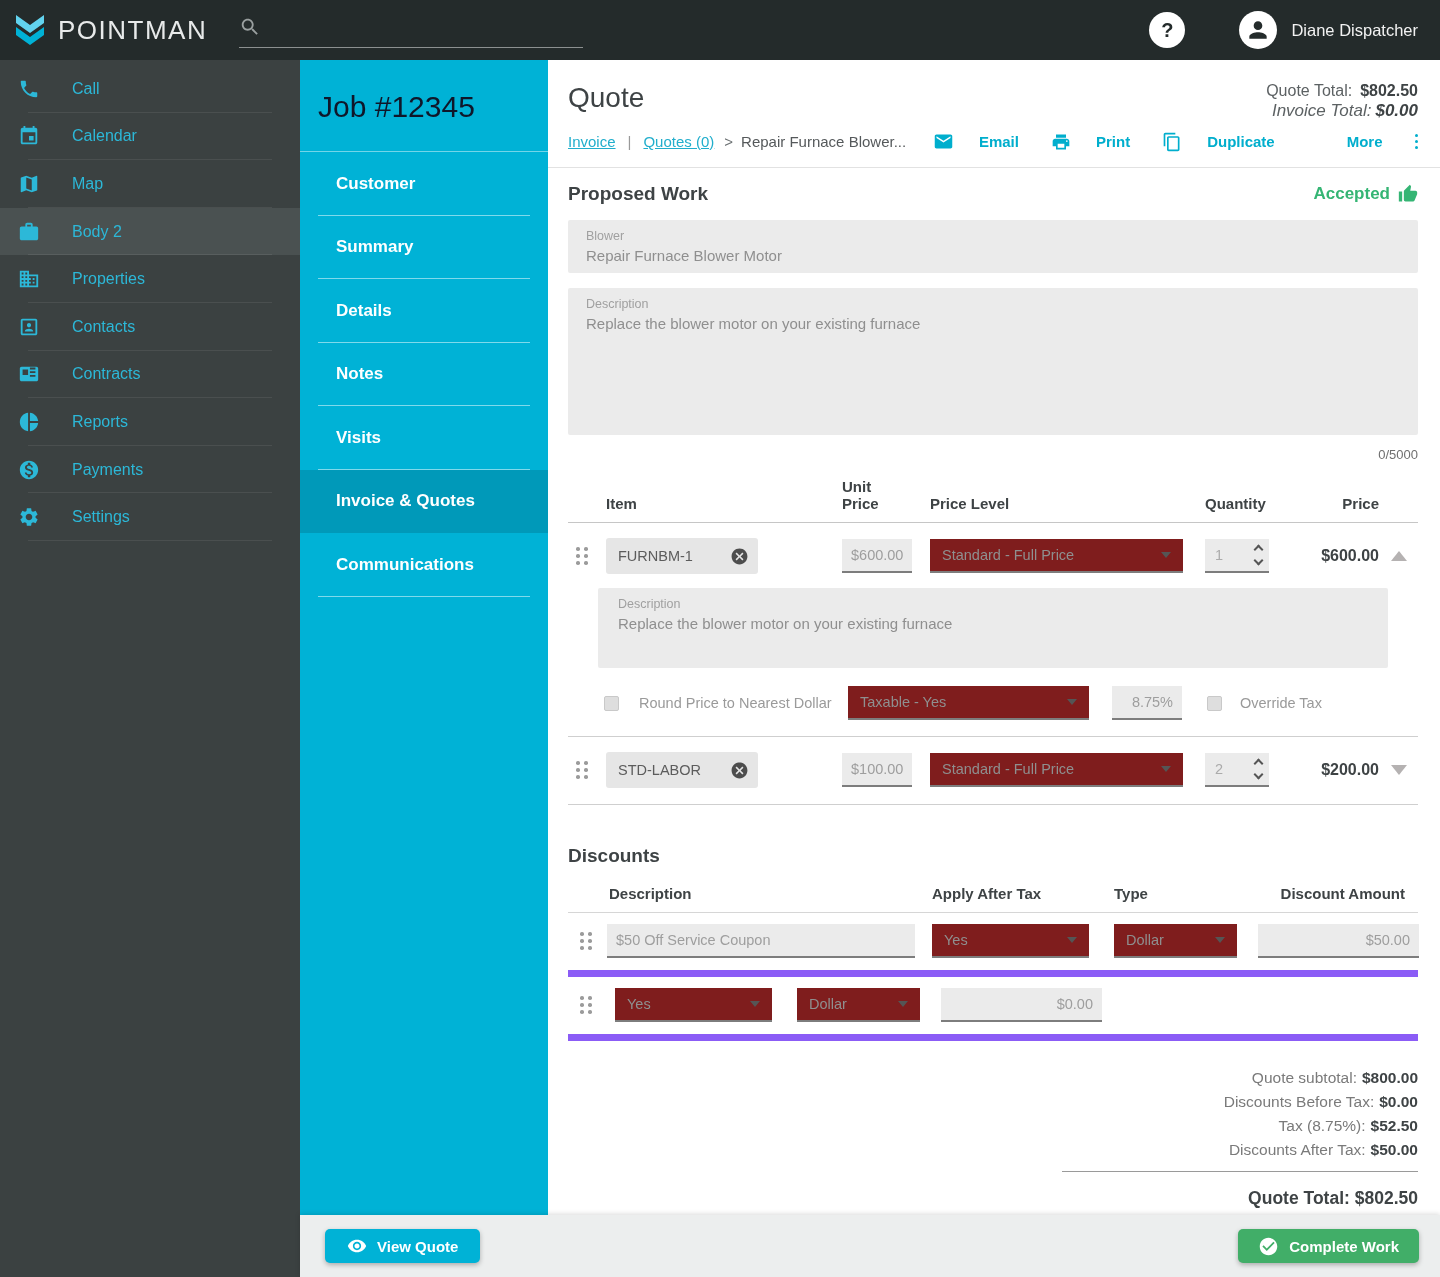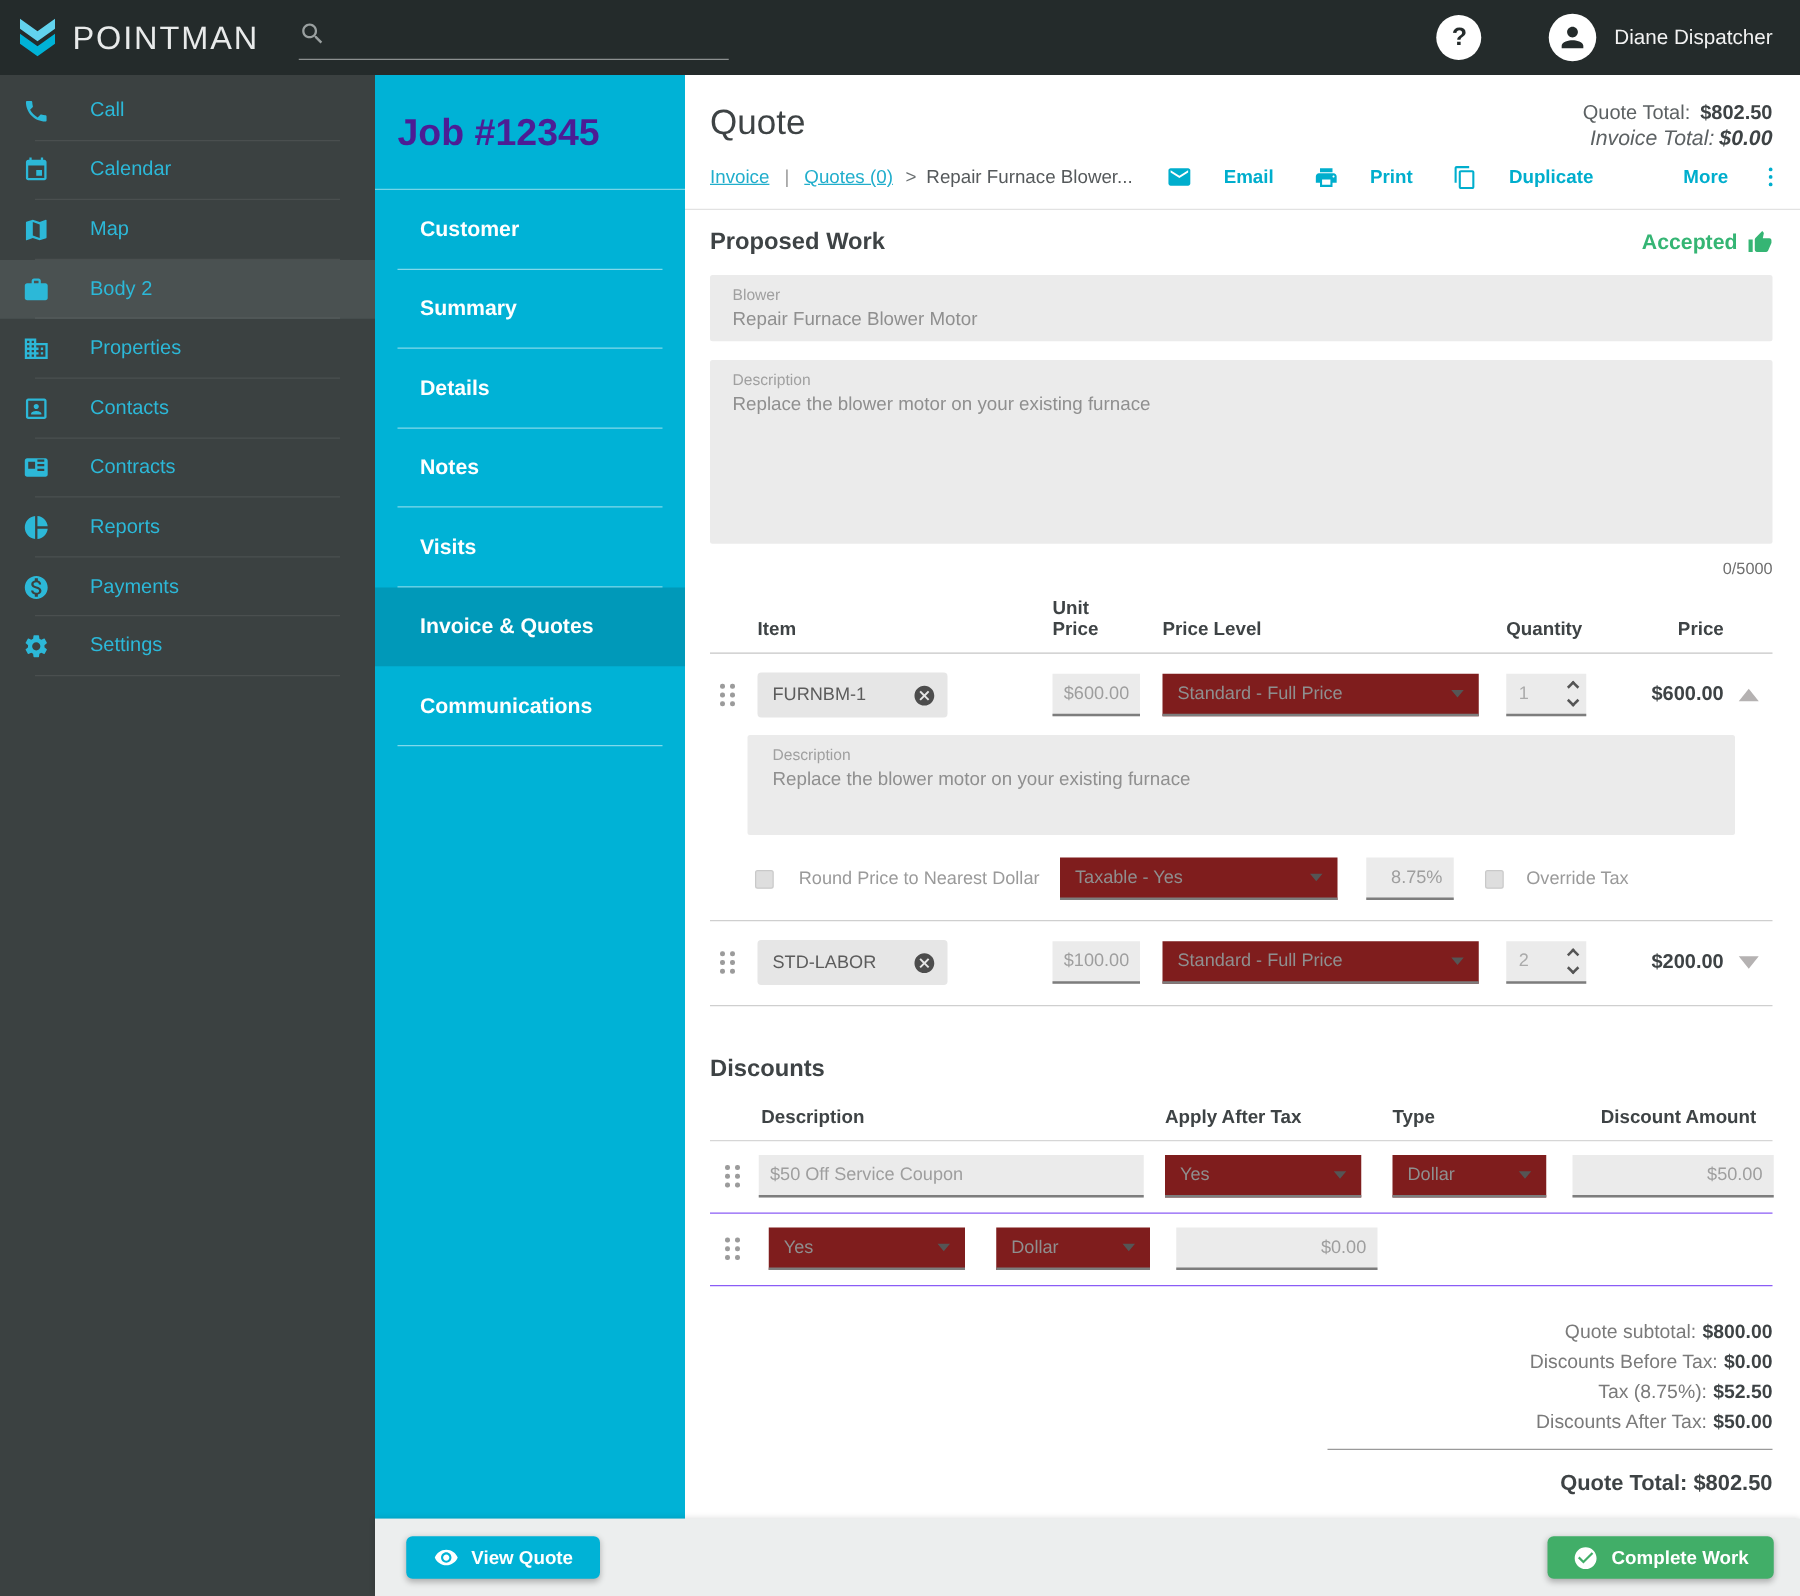--- a/index.html
+++ b/index.html
@@ -21,21 +21,21 @@
   
   .app-sidebar { position:absolute; top:60px; left:0; width:300px; bottom:0; background:#3b4141; padding-top:5px; }
   .s-item { height:47.6px; display:flex; align-items:center; padding-left:18px; position:relative; color:#2cb8d8; font-size:16px; cursor:pointer; }
   .s-item::after { content:''; position:absolute; left:28px; right:28px; bottom:0; height:1px; background:rgba(255,255,255,.08); }
   .s-item.active { background:#4a5151; }
   .s-item svg { flex:none; }
   .s-label { margin-left:32px; }
 
   
   .job-sidebar { position:absolute; top:60px; left:300px; width:248px; height:1155px; background:#00b2d6; }
-  .job-title { color:#4c1d95; font-size:30px; font-weight:700; margin:30px 0 0 18px; }
+  .job-title { color:#0f172a; font-size:30px; font-weight:400; margin:30px 0 0 18px; }
   .job-divider { height:1px; background:rgba(255,255,255,.45); margin:27px 0 0 0; }
   .j-item { height:63.5px; display:flex; align-items:center; padding-left:36px; color:#fff; font-size:17px; font-weight:600; position:relative; cursor:pointer; }
   .j-item::after { content:''; position:absolute; left:18px; right:18px; bottom:0; height:1px; background:rgba(255,255,255,.5); }
   .j-item.active { background:rgba(0,40,55,.18); }
   .j-item.active::after { background:transparent; }
 
   
   .main { position:absolute; top:60px; left:548px; right:0; height:1155px; background:#fff; padding:0 22px 0 20px; overflow:hidden; }
 
   .quote-header { display:flex; margin-top:22px; align-items:flex-start; }
@@ -95,36 +95,36 @@
   .chev-down { width:7px; height:7px; border-left:2px solid #555; border-top:2px solid #555; transform:rotate(225deg); }
   .row-price { font-size:16px; font-weight:700; color:#3e4345; }
   .tri-up { width:0; height:0; border-left:8px solid transparent; border-right:8px solid transparent; border-bottom:10px solid #b5b2b2; cursor:pointer; }
   .tri-down { width:0; height:0; border-left:8px solid transparent; border-right:8px solid transparent; border-top:10px solid #b5b2b2; cursor:pointer; }
 
   .item-desc-box { margin:14px 30px 0 30px; background:#ebebeb; padding:9px 20px; min-height:80px; border-radius:2px; }
 
   .tax-row { display:flex; align-items:center; margin-top:18px; padding-left:36px; font-size:14.5px; color:#9a9a9a; }
   .checkbox { width:15px; height:15px; background:#dedede; border:1px solid #c9c9c9; border-radius:2px; flex:none; cursor:pointer; }
   .tax-label { margin-left:20px; width:198px; }
-  .tax-select { width:222px; margin-left:11px; }
+  .tax-select { width:241px; margin-left:11px; }
   .tax-input { width:70px; margin-left:23px; text-align:right; }
   .cb2 { margin-left:25px; }
   .ov-label { margin-left:18px; }
 
   .row-divider { height:1px; background:#cfcfcf; margin-top:16px; }
 
   
   .disc-heading { font-size:19px; font-weight:700; color:#3e4345; margin-top:40px; }
   .disc-header { display:flex; margin-top:18px; padding-bottom:10px; border-bottom:1px solid #d6d6d6; font-size:15px; font-weight:700; color:#3e4345; }
   .d-handle { width:18px; margin-left:12px; flex:none; }
   .d-desc { width:308px; margin-left:9px; flex:none; padding-left:2px; }
   .d-apply { width:157px; margin-left:17px; flex:none; }
   .d-type { width:123px; margin-left:25px; flex:none; }
   .d-amount { width:161px; margin-left:21px; flex:none; text-align:right; padding-right:14px; }
-  .disc-row { display:flex; align-items:center; padding:11px 0 12px 0; border-bottom:1px solid #8b5cf6; }
+  .disc-row { display:flex; align-items:center; padding:11px 0 12px 0; border-bottom:7px solid #8b5cf6; }
   .disc-row .d-desc, .disc-row .d-apply, .disc-row .d-type, .disc-row .d-amount { padding:0; }
   .amount-input { text-align:right; }
   .g-input::placeholder { color:#b3b3b3; }
 
   
   .totals { margin-top:28px; text-align:right; font-size:15.5px; color:#7a7a7a; }
   .totals .t-line { margin-top:6px; }
   .totals b { color:#3e4345; margin-left:5px; }
   .totals-divider { width:356px; height:1px; background:#9a9a9a; margin:12px 0 0 auto; }
   .grand { font-size:17.5px; font-weight:700; color:#3e4345; margin-top:16px; }

